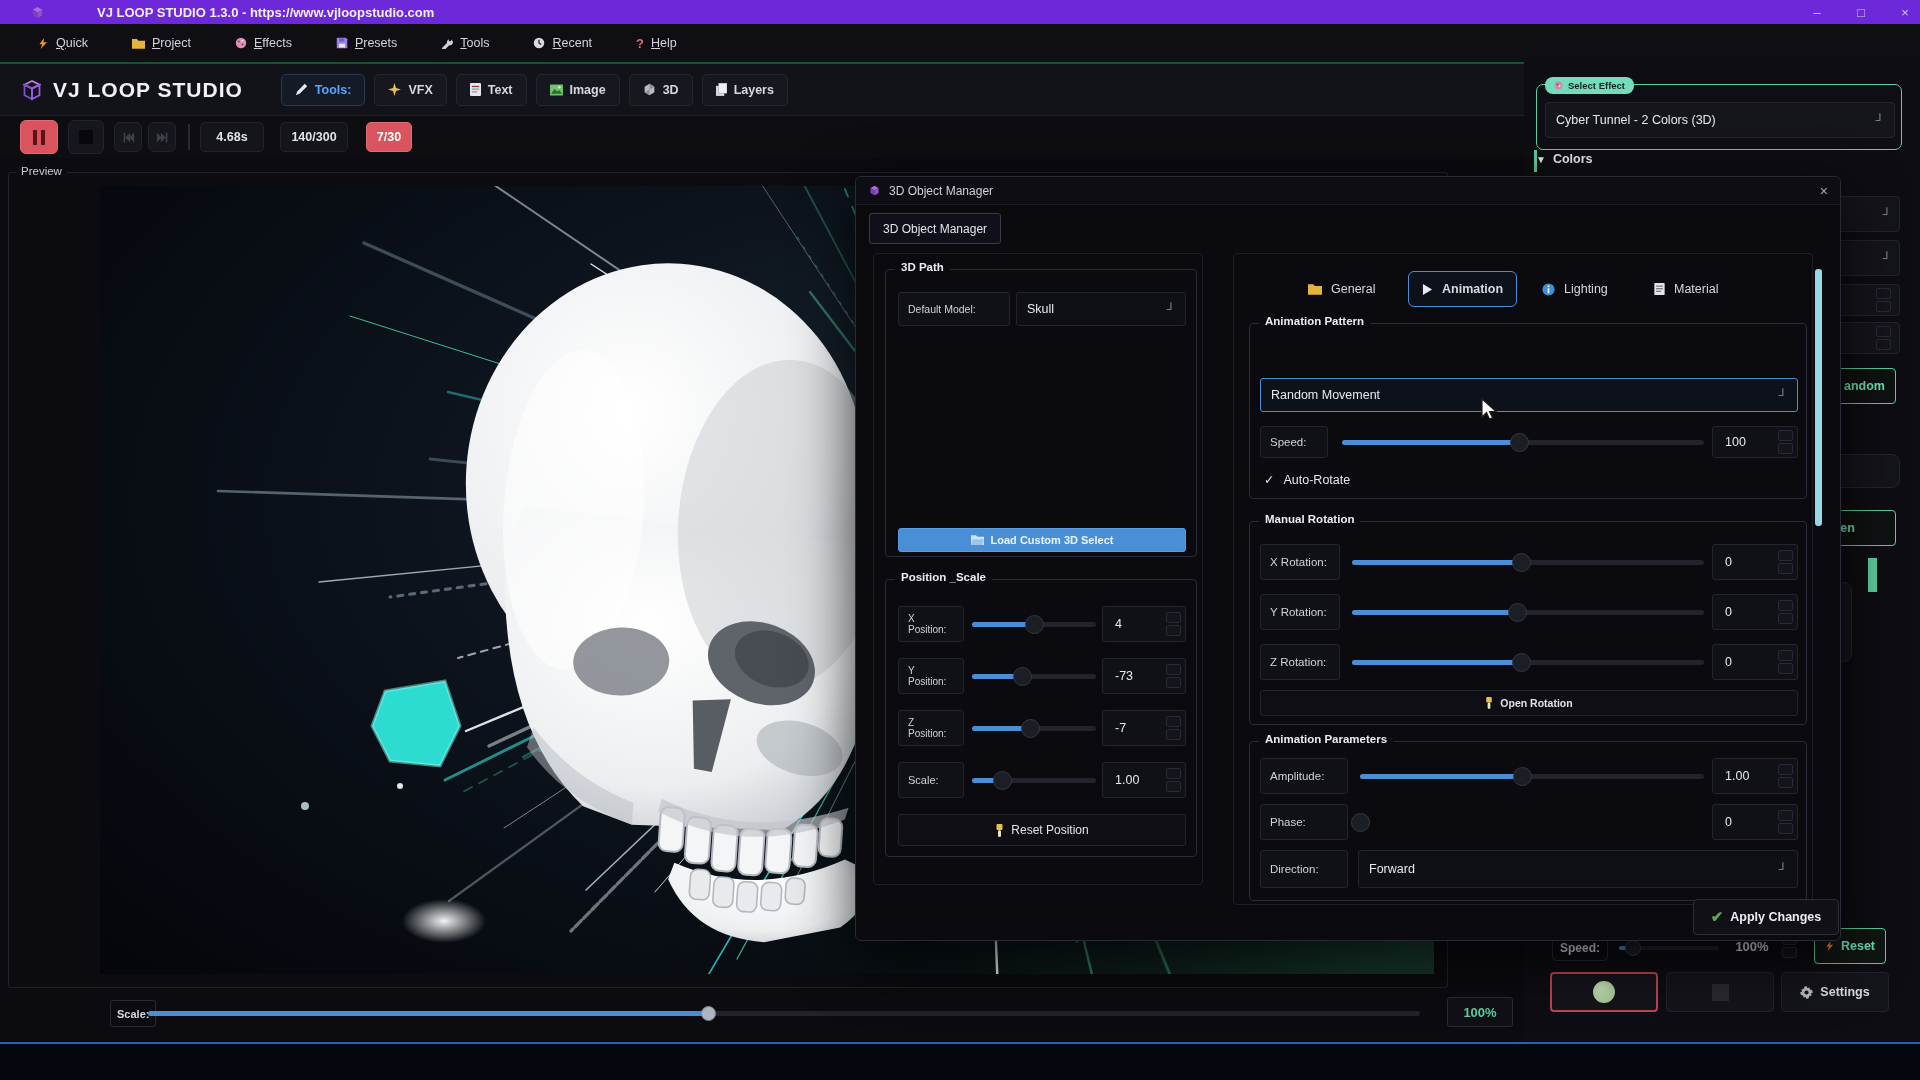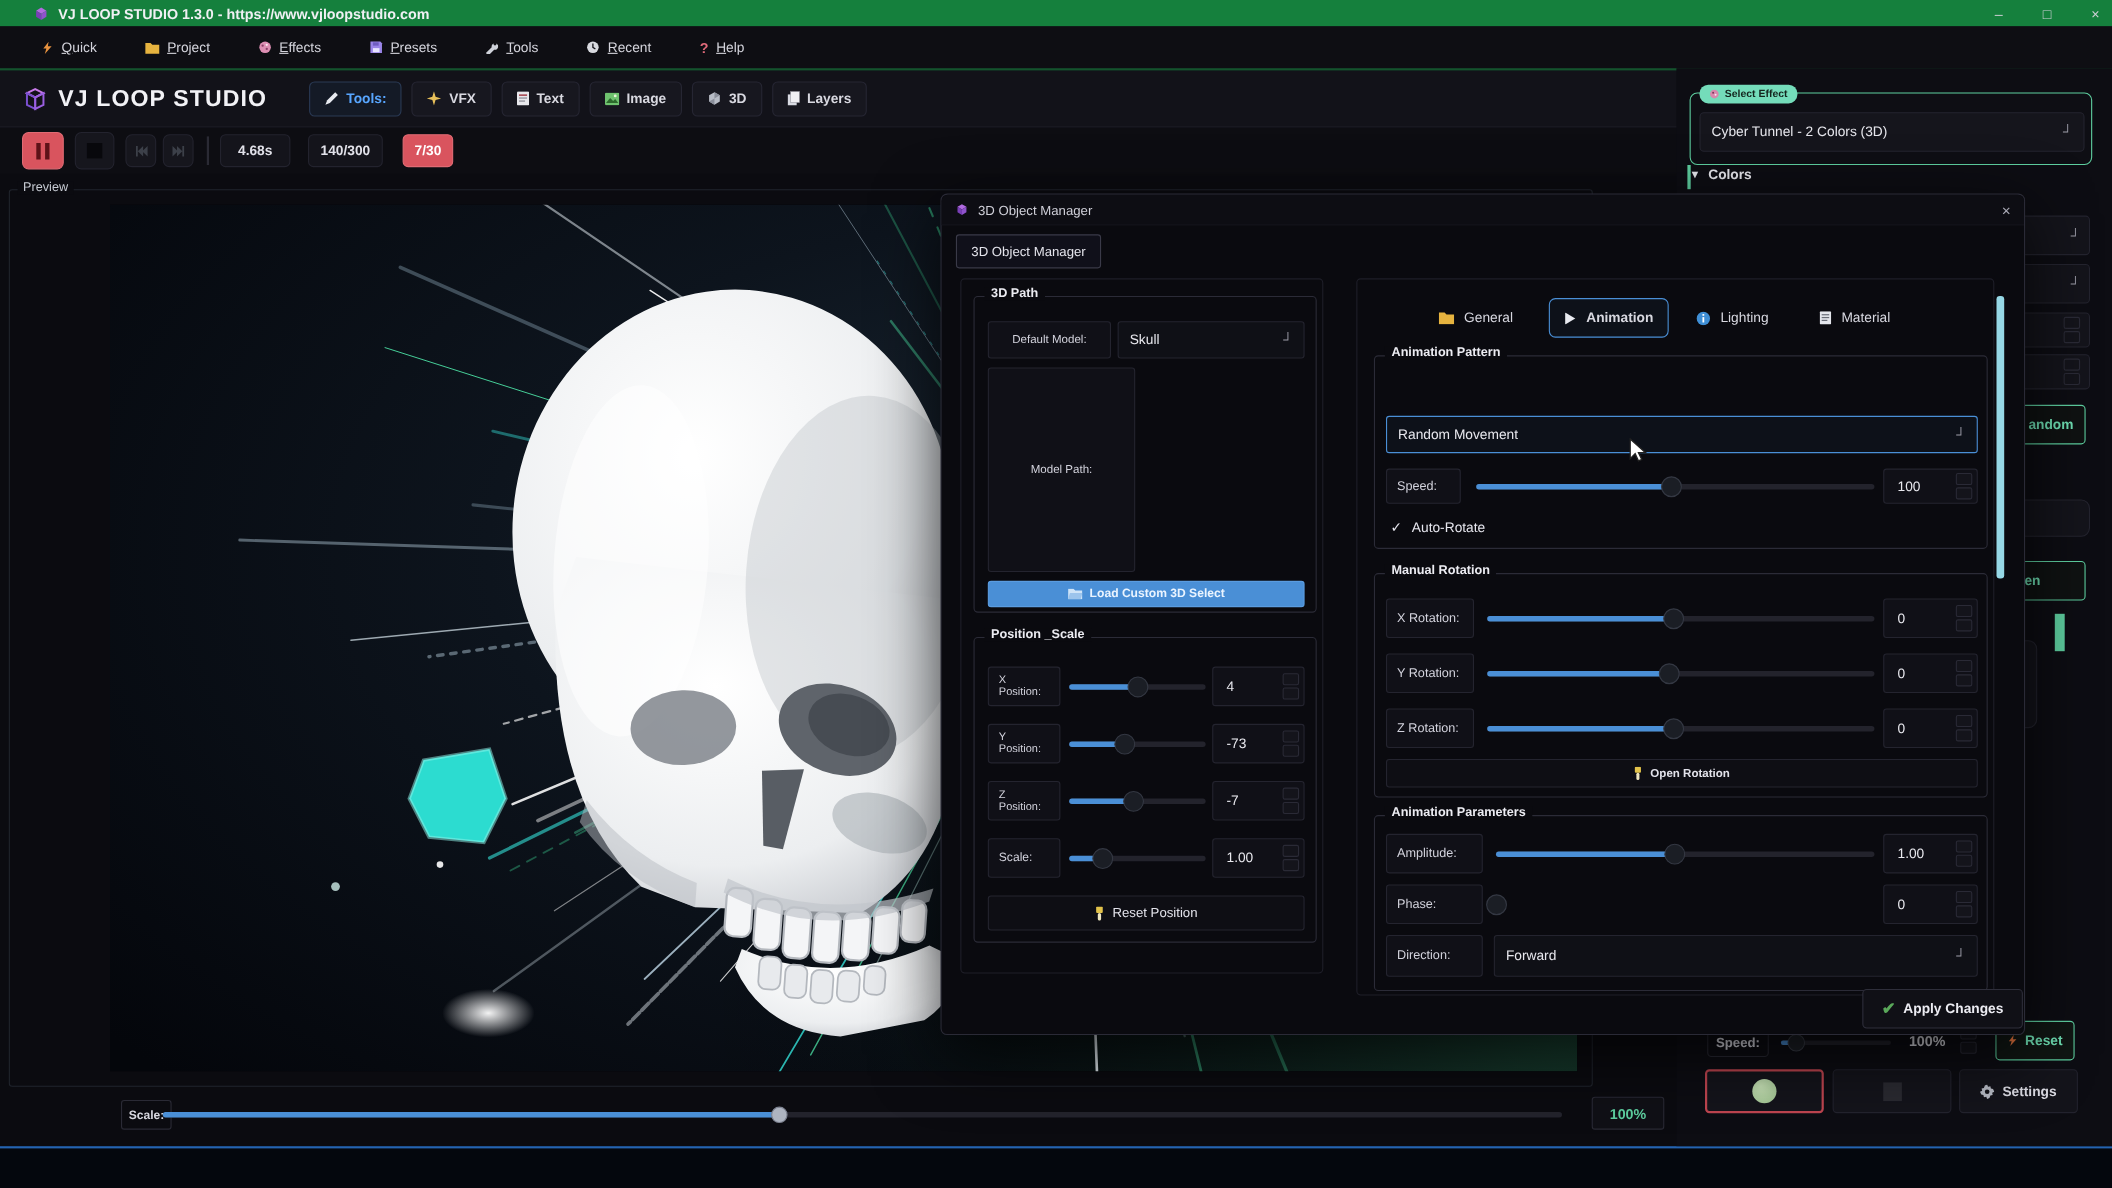--- a/index.html
+++ b/index.html
@@ -1,20 +1,20 @@
 <!DOCTYPE html>
 <html><head>
 <meta charset="utf-8">
 <style>
   html,body{margin:0;padding:0;background:#000;}
   *{box-sizing:border-box;font-family:"Liberation Sans",sans-serif;}
   #app{position:relative;width:1920px;height:1080px;background:#0b0b10;overflow:hidden;color:#d8d8e0;}
 
   
-  .titlebar{position:absolute;left:0;top:0;width:1920px;height:24px;background:#15803d;display:flex;align-items:center;}
+  .titlebar{position:absolute;left:0;top:0;width:1920px;height:24px;background:#6d28d9;display:flex;align-items:center;gap:44px;}
   .titlebar .ttl{font-size:13px;font-weight:700;color:#f0f0f4;margin-left:8px;}
   .win-btns{position:absolute;right:6px;top:0;height:24px;display:flex;align-items:center;gap:26px;color:#cfcfd6;font-size:13px;}
   .win-btns span{cursor:default;width:18px;text-align:center;}
 
   
   .menubar{position:absolute;left:0;top:24px;width:1920px;height:38px;background:#0e0e13;display:flex;align-items:center;padding-left:38px;gap:44px;}
   .menu-item{display:flex;align-items:center;gap:7px;font-size:12.5px;color:#d4d4dc;cursor:default;}
   .menu-item .lbl::first-letter{text-decoration:underline;}
 
   
@@ -575,30 +575,27 @@
       <span class="dlg-close">×</span>
     </div>
     <div class="dlg-tabbtn">
         <span>3D Object Manager</span>
       </div>
 
     <div class="panelbox" style="left:17px;top:76px;width:330px;height:632px;"></div>
 
     <div class="grp" style="left:29px;top:92px;width:312px;height:288px;">
       <span class="grp-title">3D Path</span>
-      <div class="fld" style="left:12px;top:22px;width:112px;height:34px;font-size:10.5px;justify-content:center;">
+      <div class="fld" style="left:12px;top:22px;width:112px;height:34px;font-size:10.5px;">
           <span>Default Model:</span>
         </div>
       <div class="ddrop" style="left:130px;top:22px;width:170px;height:34px;">
         <span>Skull</span>
         <span class="dd-corner">┘</span>
       </div>
-      <div class="fld center" style="left:12px;top:64px;width:134px;height:186px;font-size:10.5px;">
-          <span>Model Path:</span>
-        </div>
       <div class="blue-btn" style="left:12px;top:258px;width:288px;height:24px;">
         <svg class="i" width="13" height="10" viewBox="0 0 16 12">
             <path d="M0 0h6l2 2h8v10H0z" fill="#cfe4f8"></path>
             <path d="M2 5h14l-2 7H0z" fill="#9cc4ec"></path>
           </svg>
         <span>Load Custom 3D Select</span>
       </div>
     </div>
 
     <div class="grp" style="left:29px;top:402px;width:312px;height:278px;">

